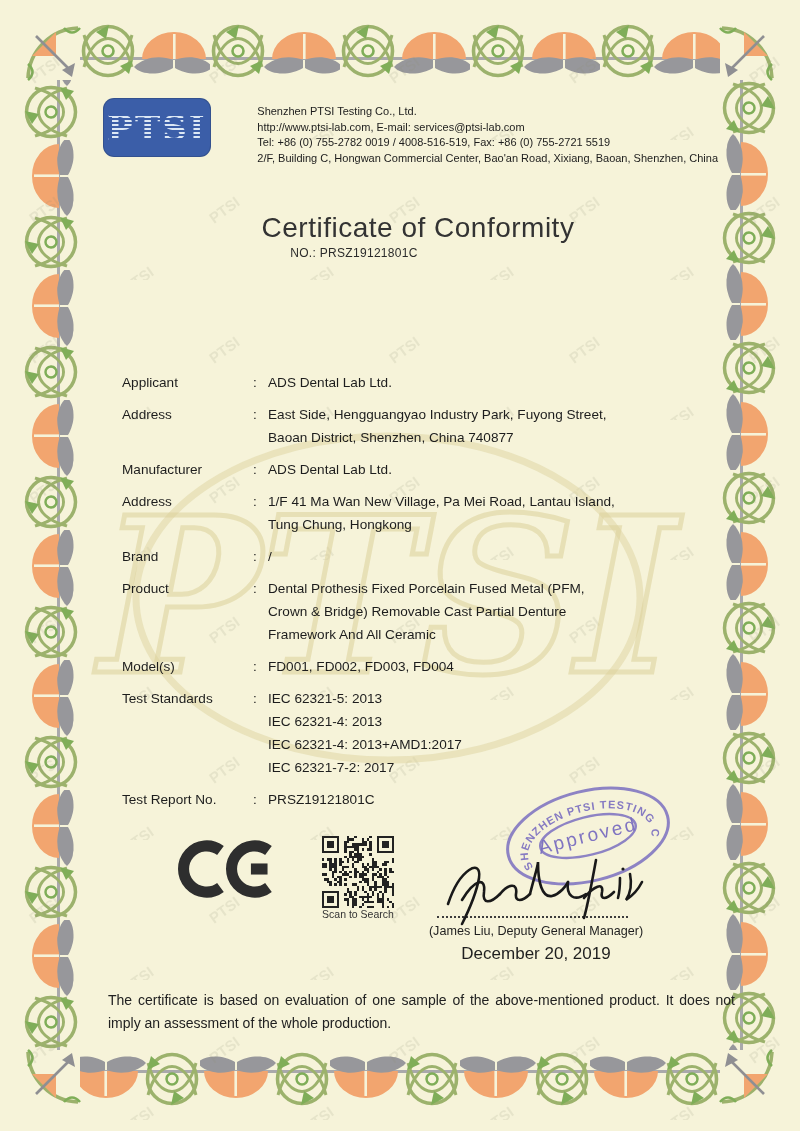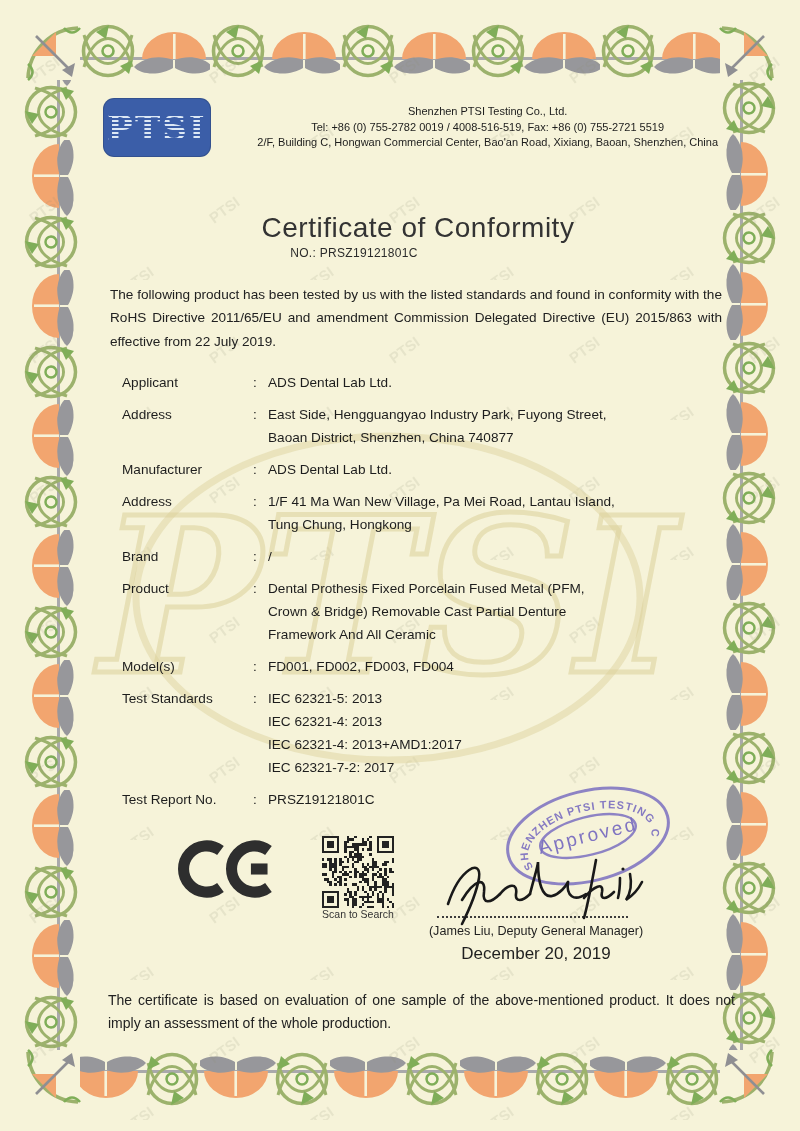--- a/index.html
+++ b/index.html
@@ -9,21 +9,21 @@
   .content{position:absolute;left:0;top:0;width:800px;height:1131px;z-index:5;}
 
   .logo{position:absolute;left:104px;top:99px;width:106px;height:57px;background:#3b5ea8;
         border-radius:10px;display:flex;align-items:center;justify-content:center;
         box-shadow:0 0 0 1px #33518f;}
   .logo-text{font-family:"DejaVu Serif",serif;font-weight:bold;font-size:34px;color:#dce8f5;
         letter-spacing:2px;position:relative;z-index:1;}
   .logo-stripes{position:absolute;left:5px;right:5px;top:9px;bottom:9px;z-index:2;
         background:repeating-linear-gradient(180deg,rgba(59,94,168,0) 0 2px,#3b5ea8 2px 4px);}
 
-  .cotext{position:absolute;top:104px;right:82px;text-align:center;font-size:11px;
+  .cotext{position:absolute;top:104px;right:82px;text-align:left;font-size:11px;
         line-height:15.5px;color:#1c1c1c;white-space:nowrap;}
 
   .title{position:absolute;top:194px;left:0;width:800px;text-align:center;margin:18px;
         font-size:28px;font-weight:400;color:#333;letter-spacing:.5px;}
   .certno{position:absolute;top:246px;left:0;width:708px;text-align:center;
         font-size:12px;color:#2b2b2b;letter-spacing:.3px;}
 
   .intro{position:absolute;top:283px;left:110px;width:612px;margin:0;font-size:13.6px;
         line-height:23.4px;text-align:justify;color:#212121;}
   .footer{position:absolute;top:989px;left:108px;width:627px;margin:0;font-size:14px;
@@ -118,28 +118,28 @@
   </svg>
 
   <div class="content">
 
     <div class="logo">
       <span class="logo-text">PTSI</span>
       <span class="logo-stripes"></span>
     </div>
     <div class="cotext">
       <div>Shenzhen PTSI Testing Co., Ltd.</div>
+      <div>http://www.ptsi-lab.com, E-mail: services@ptsi-lab.com</div>
       <div>Tel: +86 (0) 755-2782 0019 / 4008-516-519, Fax: +86 (0) 755-2721 5519</div>
       <div>2/F, Building C, Hongwan Commercial Center, Bao'an Road, Xixiang, Baoan, Shenzhen, China</div>
     </div>
 
     <h1 class="title">Certificate of Conformity</h1>
     <div class="certno">NO.: PRSZ19121801C</div>
 
-    <p class="intro">The following product has been tested by us with the listed standards and found in conformity with the RoHS Directive 2011/65/EU and amendment Commission Delegated Directive (EU) 2015/863 with effective from 22 July 2019.</p>
 
     <div class="fields">
       <div class="frow">
         <div class="flabel">Applicant</div>
         <div class="fcolon">:</div>
         <div class="fvalue">ADS Dental Lab Ltd.</div>
       </div>
       <div class="frow">
         <div class="flabel">Address</div>
         <div class="fcolon">:</div>

